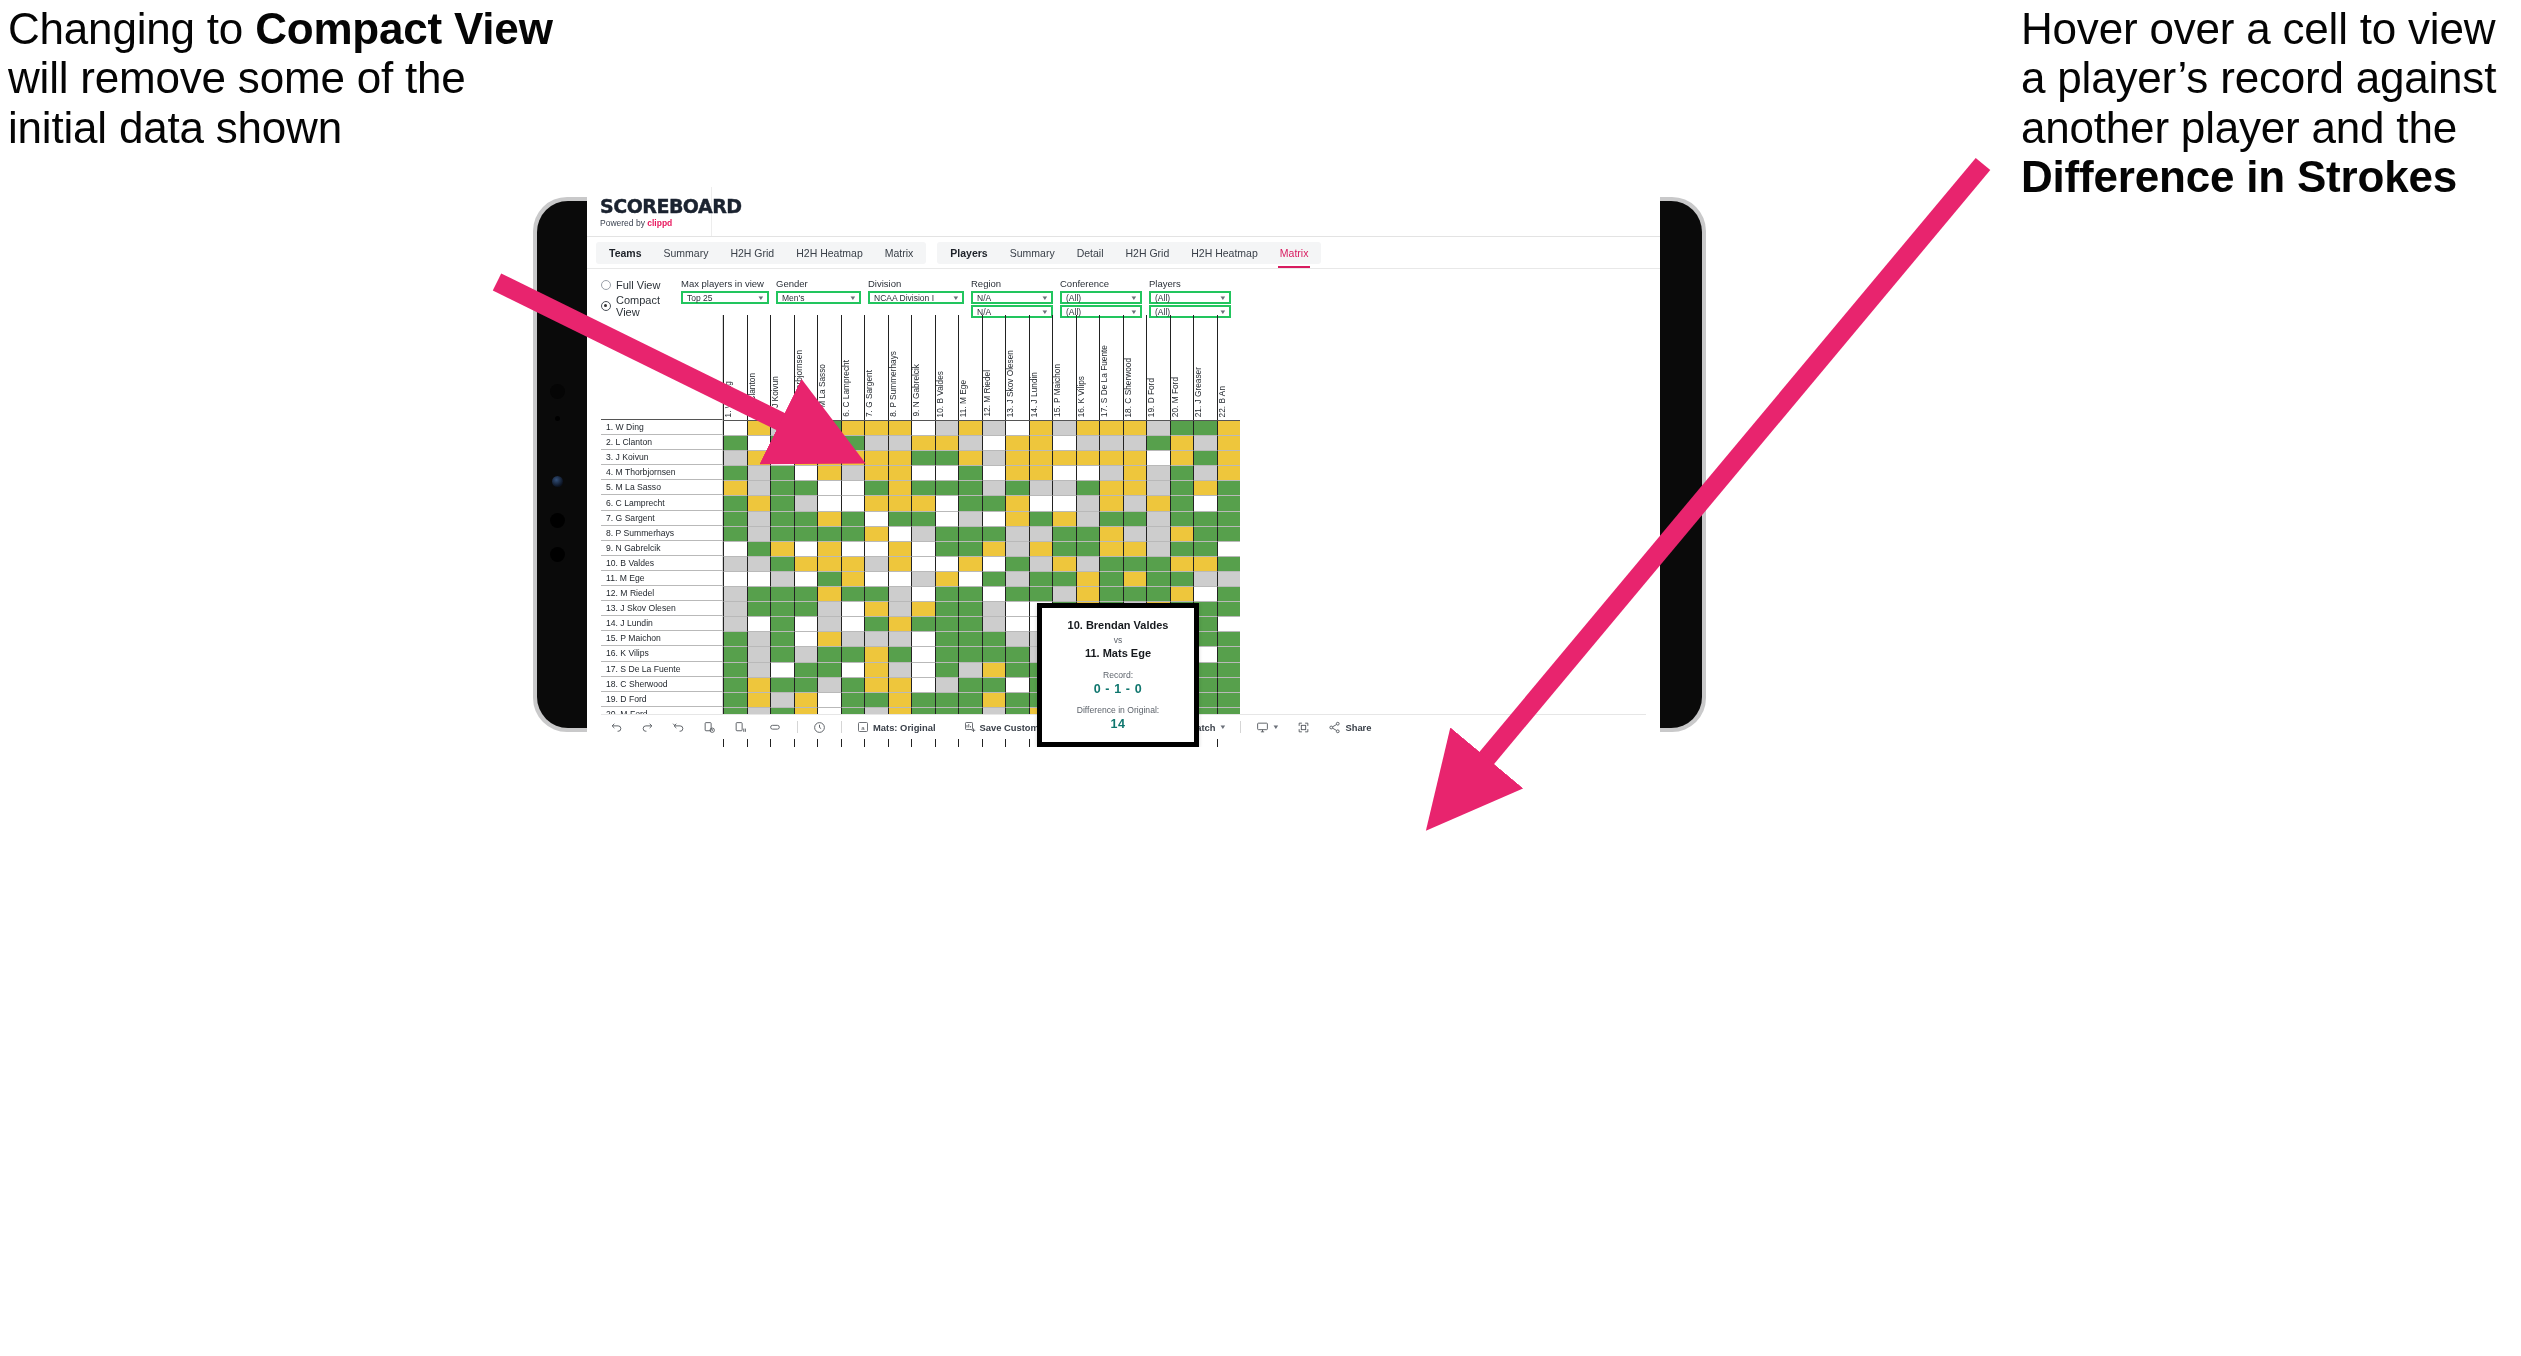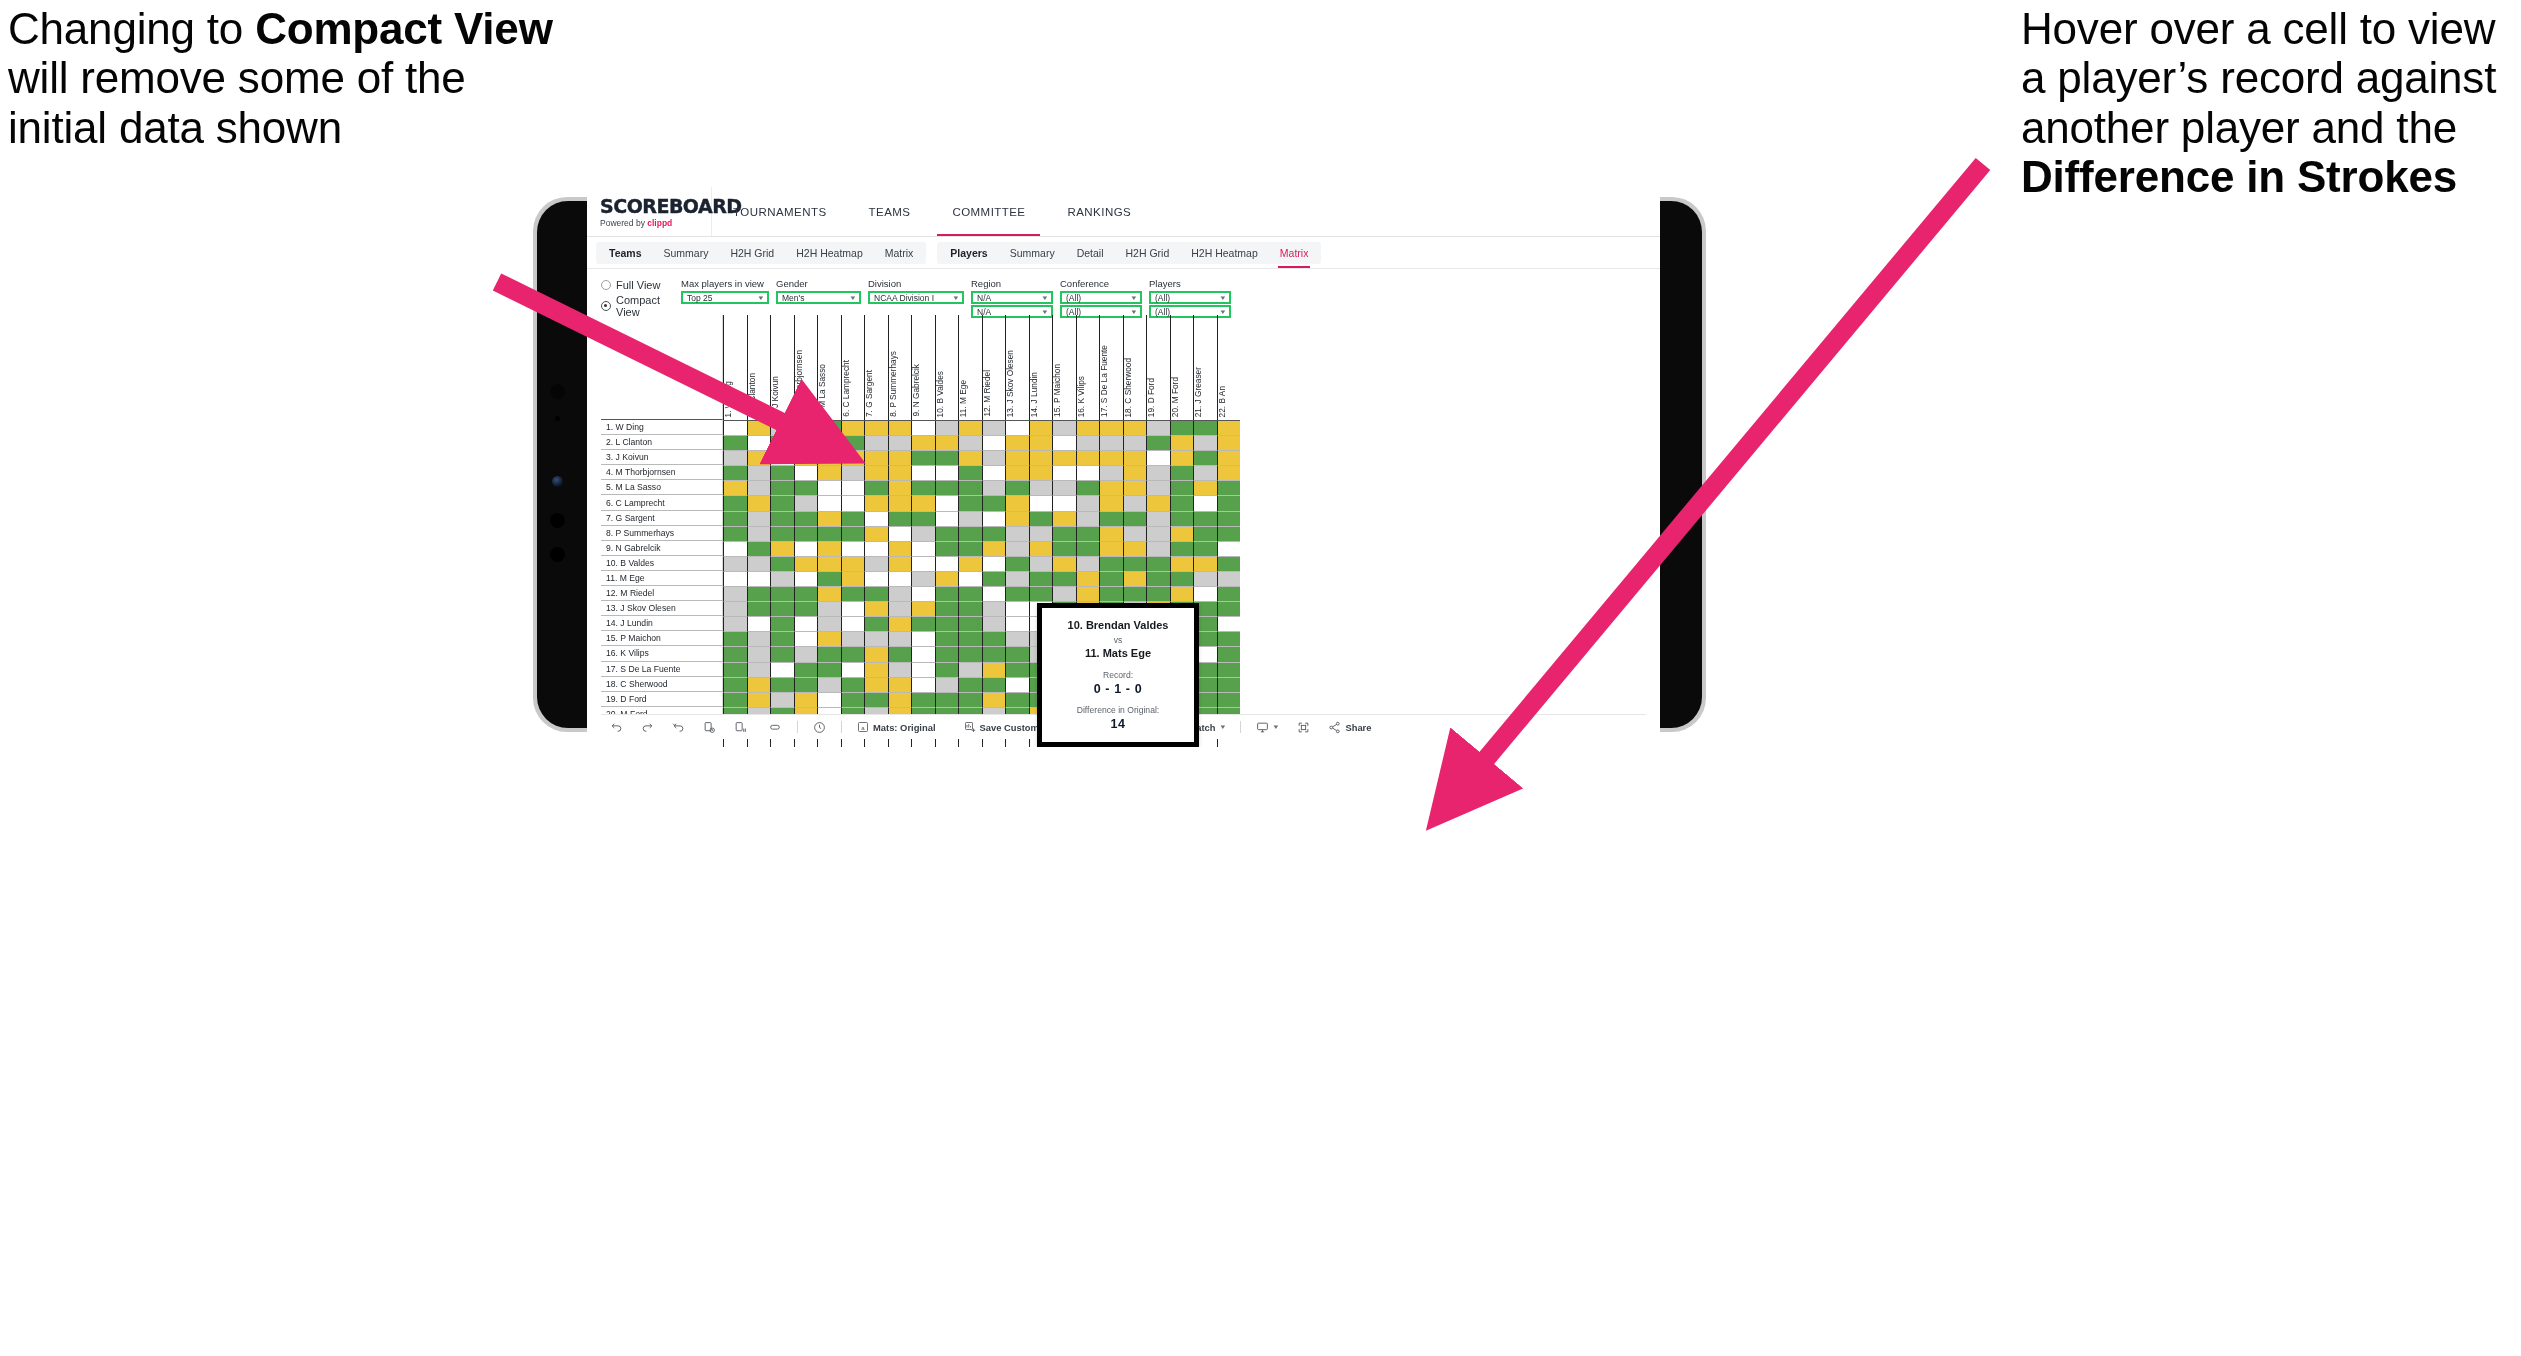--- a/index.html
+++ b/index.html
@@ -112,21 +112,21 @@
   .tailcell{width:23.5px;flex:none;border-left:1.6px solid #222;box-sizing:border-box;}
 
   
   #tooltip{position:absolute;left:450px;top:288px;width:162px;background:#fff;
            border:5px solid #000000;box-shadow:0 1px 4px rgba(0,0,0,.16);
            padding:10px 8px 11px;box-sizing:border-box;text-align:center;z-index:30;}
   .tt-name{font-size:11px;font-weight:bold;color:#16191d;line-height:15px;}
   .tt-vs{font-size:8.5px;color:#5d636b;margin:2px 0 1px;}
   .tt-gap{height:9px;}
   .tt-lab{font-size:8.6px;color:#5d636b;}
-  .tt-val{font-size:12.5px;font-weight:bold;color:#0f172a;margin-top:2px;
+  .tt-val{font-size:12.5px;font-weight:bold;color:#0f766e;margin-top:2px;
           letter-spacing:0.6px;}
 
   
   #toolbar{position:absolute;left:14px;bottom:8px;width:1045px;height:24px;
            border-top:1px solid #e6e6e6;display:flex;align-items:center;
            gap:0;font-size:9.4px;color:#3a4049;background:#fff;}
   .tb{display:flex;align-items:center;gap:4px;padding:0 9px;cursor:pointer;
       height:24px;}
   .tb-sep{width:1px;height:12px;background:#d5d5d5;margin:0 6px;}
   .tb svg{display:block;}
@@ -147,26 +147,20 @@
     <div class="lens" id="lens4"></div>
     <div class="lens" id="lens5"></div>
 
     <div id="screen">
 
       <div id="topnav">
         <div id="brand">
           <div id="brand-title">SCOREBOARD</div>
           <div id="brand-sub"><span>Powered by </span><i>clippd</i></div>
         </div>
-        <div class="topnav-tabs" id="topnav-tabs">
-            <div class="topnav-tab">TOURNAMENTS</div>
-            <div class="topnav-tab">TEAMS</div>
-            <div class="topnav-tab active">COMMITTEE</div>
-            <div class="topnav-tab">RANKINGS</div>
-          </div>
       </div>
 
       <div id="subnav">
         <div class="subgroup" id="subgroup1">
             <div class="subitem bold">Teams</div>
             <div class="subitem">Summary</div>
             <div class="subitem">H2H Grid</div>
             <div class="subitem">H2H Heatmap</div>
             <div class="subitem">Matrix</div>
           </div>

